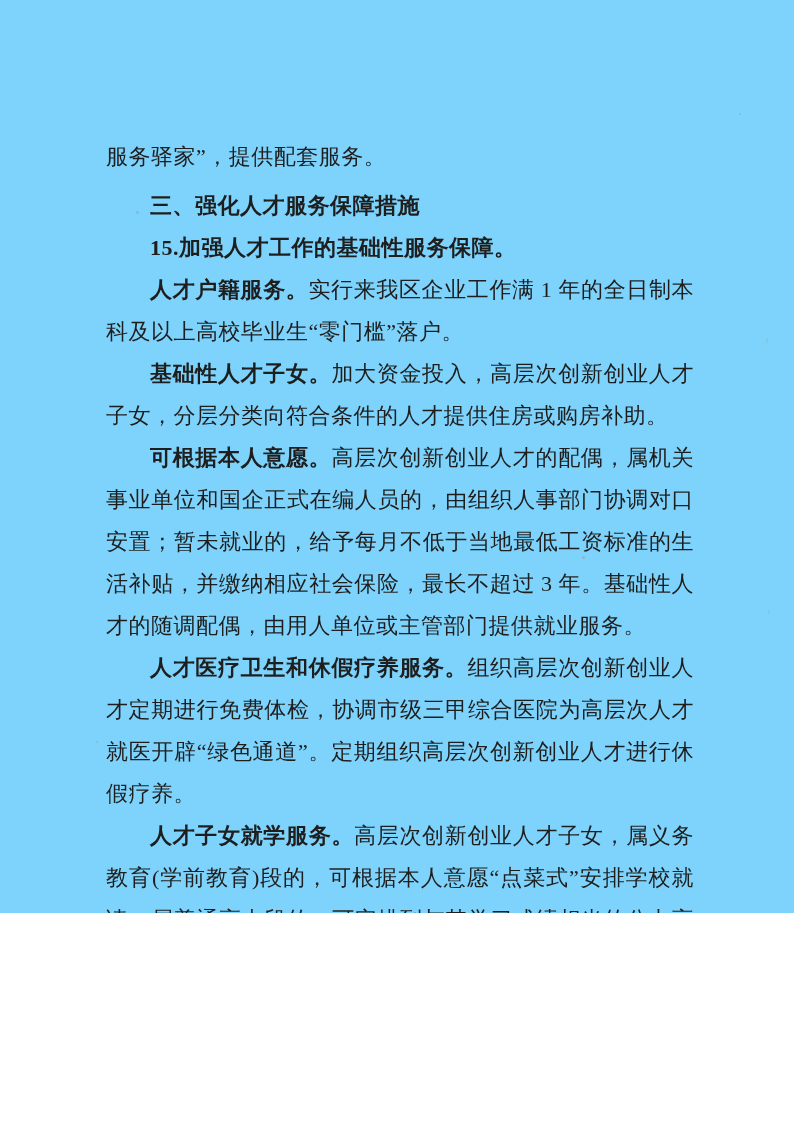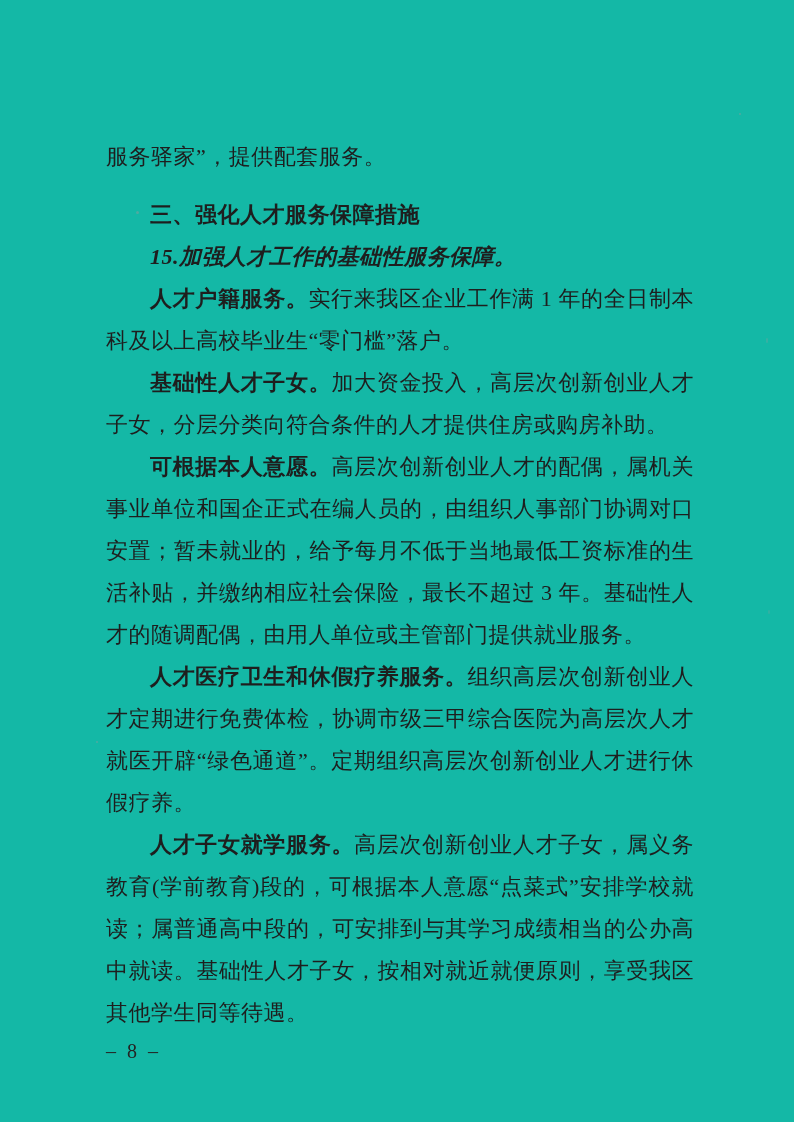--- a/index.html
+++ b/index.html
@@ -3,22 +3,22 @@
 <meta charset="utf-8">
 <style>
   html, body {
     margin: 0;
     padding: 0;
     background: #ffffff;
   }
   .page {
     position: relative;
     width: 794px;
-    height: 1122px;
-    background: #14b8a6;
+    height: 913px;
+    background: #7dd3fc;
     overflow: hidden;
     font-family: "Liberation Serif", "DejaVu Serif", serif;
     color: #1e1e1e;
   }
   .content {
     position: absolute;
     left: 106px;
     top: 136px;
     width: 588px;
   }
@@ -27,27 +27,26 @@
     font-size: 22px;
     line-height: 42px;
     text-align: justify;
     text-indent: 44px;
     letter-spacing: 0.5px;
   }
   .para.continuation {
     text-indent: 0;
   }
   .heading-1 {
-    margin-top: 16px;
+    margin-top: 7px;
     font-weight: 700;
     font-family: "Liberation Sans", "DejaVu Sans", sans-serif;
   }
   .heading-2 {
     font-weight: 700;
-    font-style: italic;
   }
   .lead {
     font-weight: 700;
     font-family: "Liberation Sans", "DejaVu Sans", sans-serif;
     margin-top: 40px;
   }
   .page-number {
     position: absolute;
     left: 106px;
     top: 1038px;

